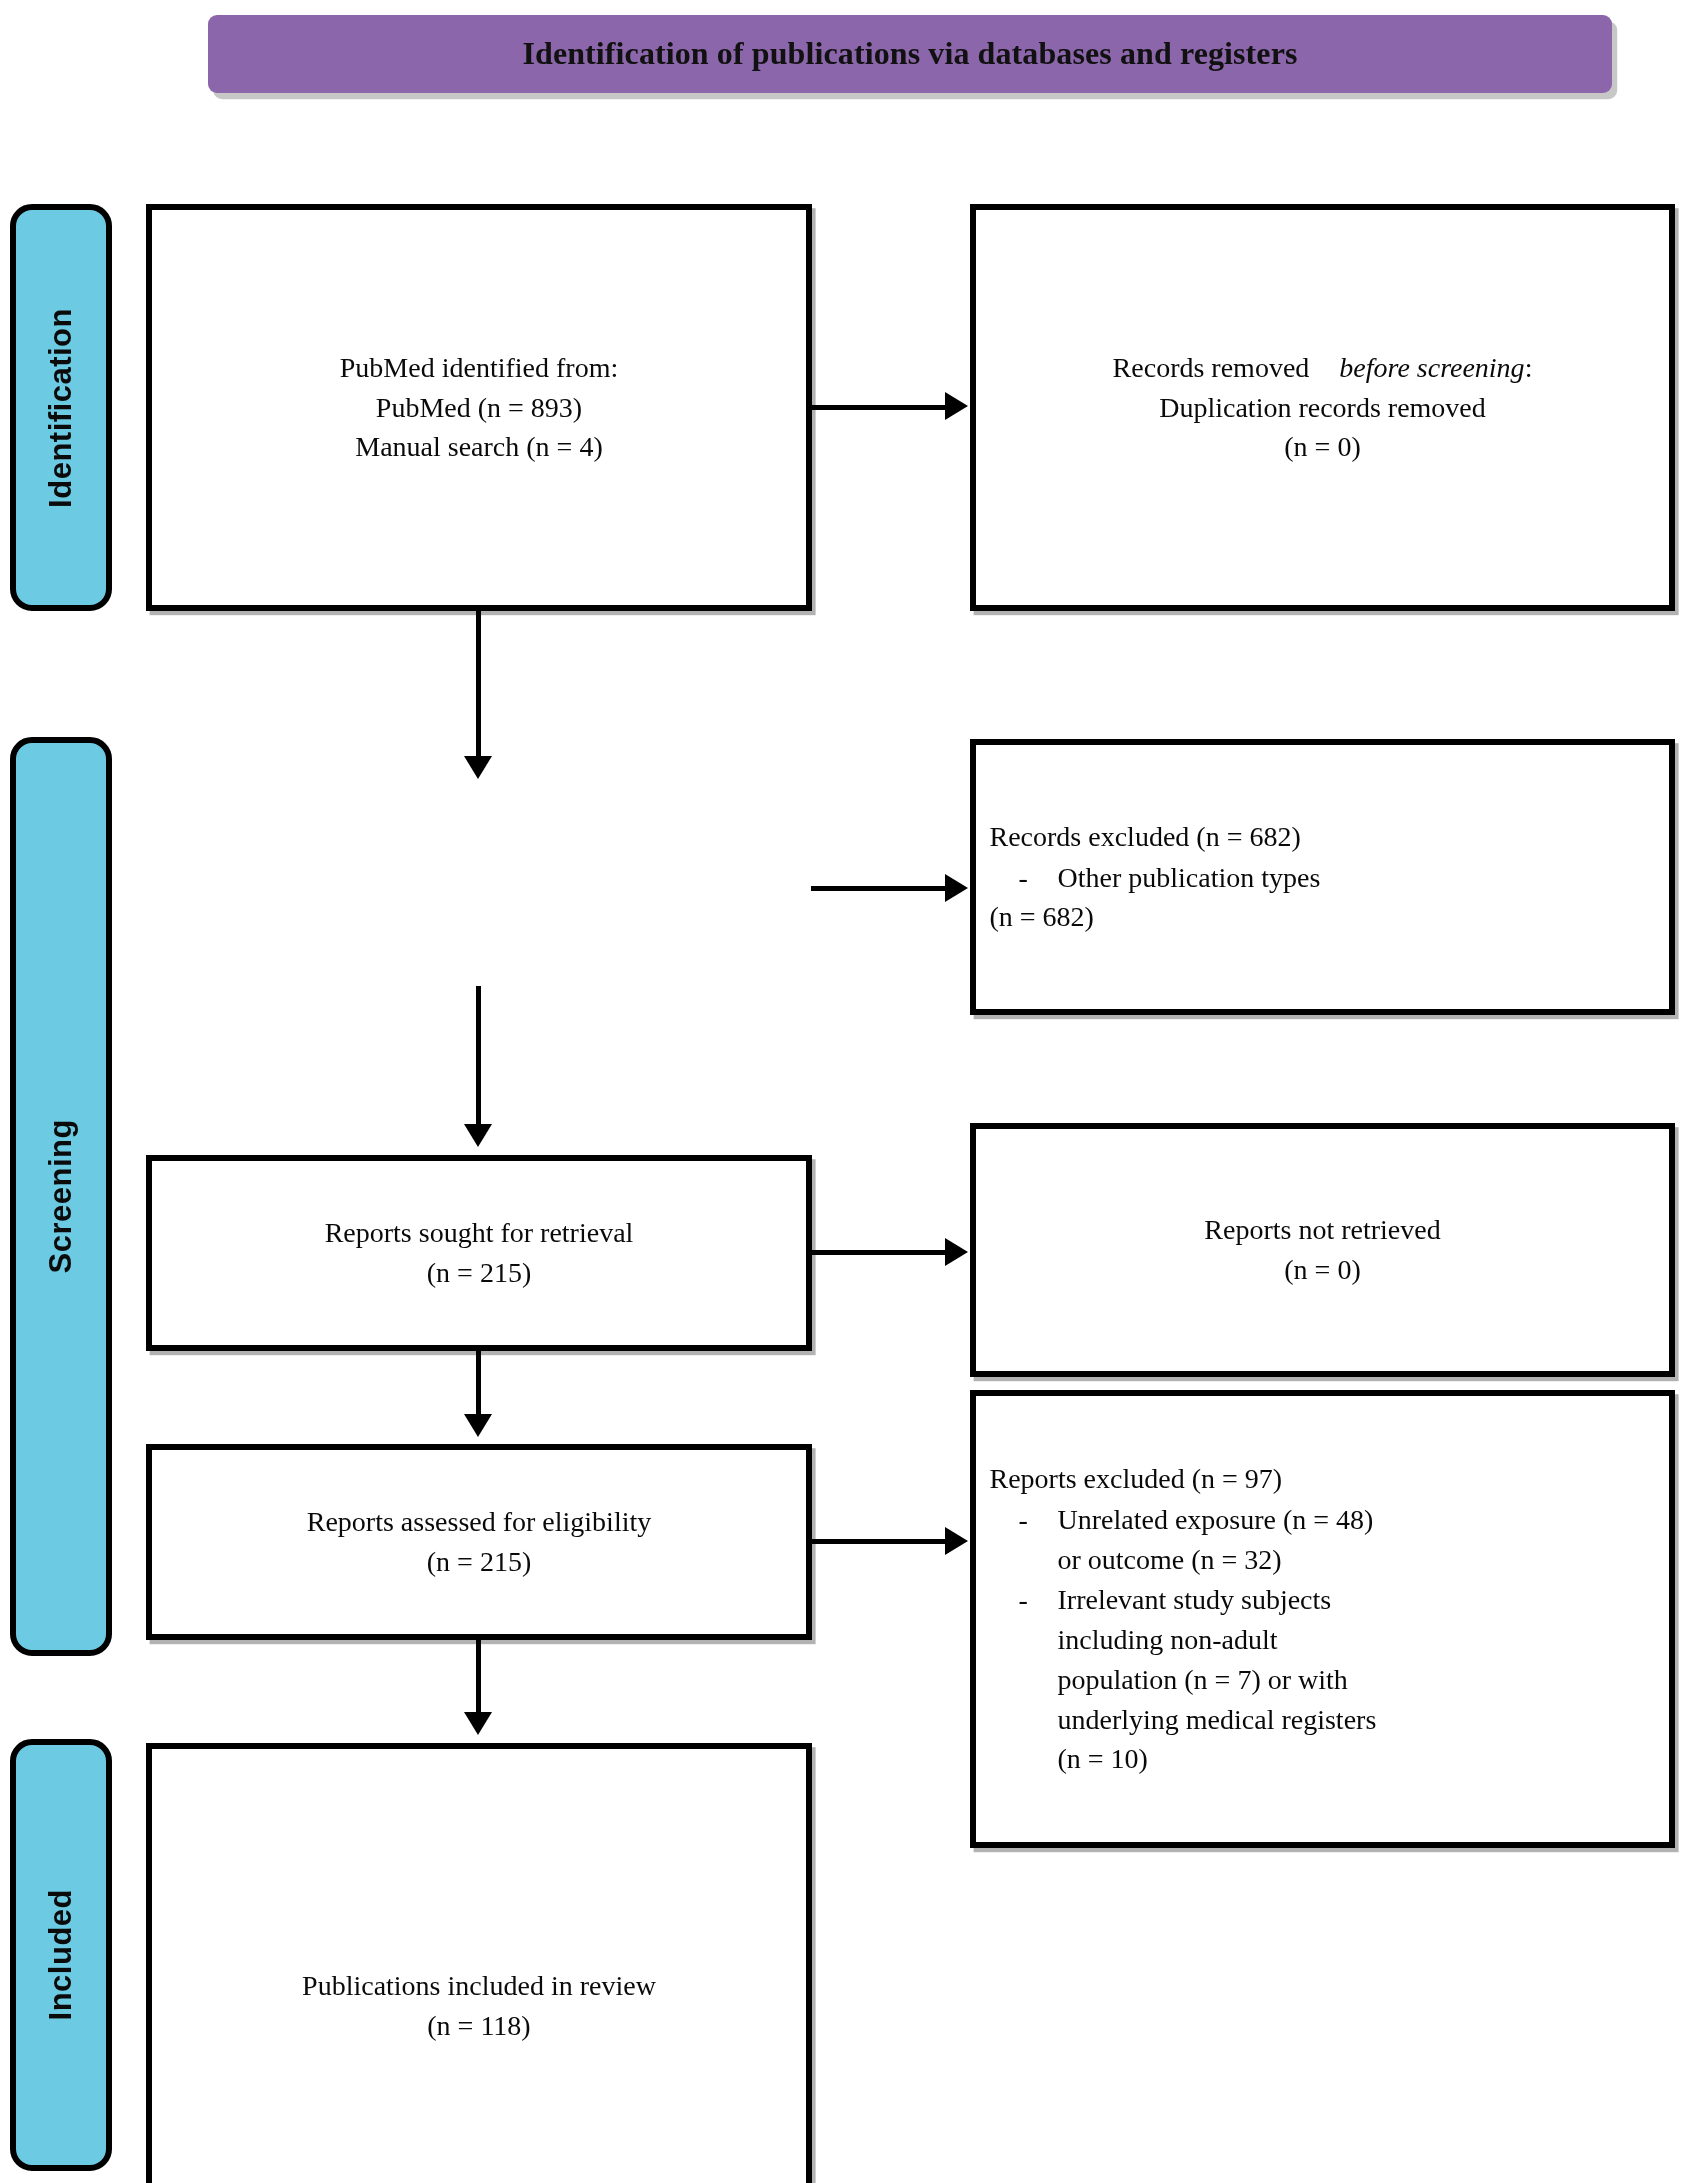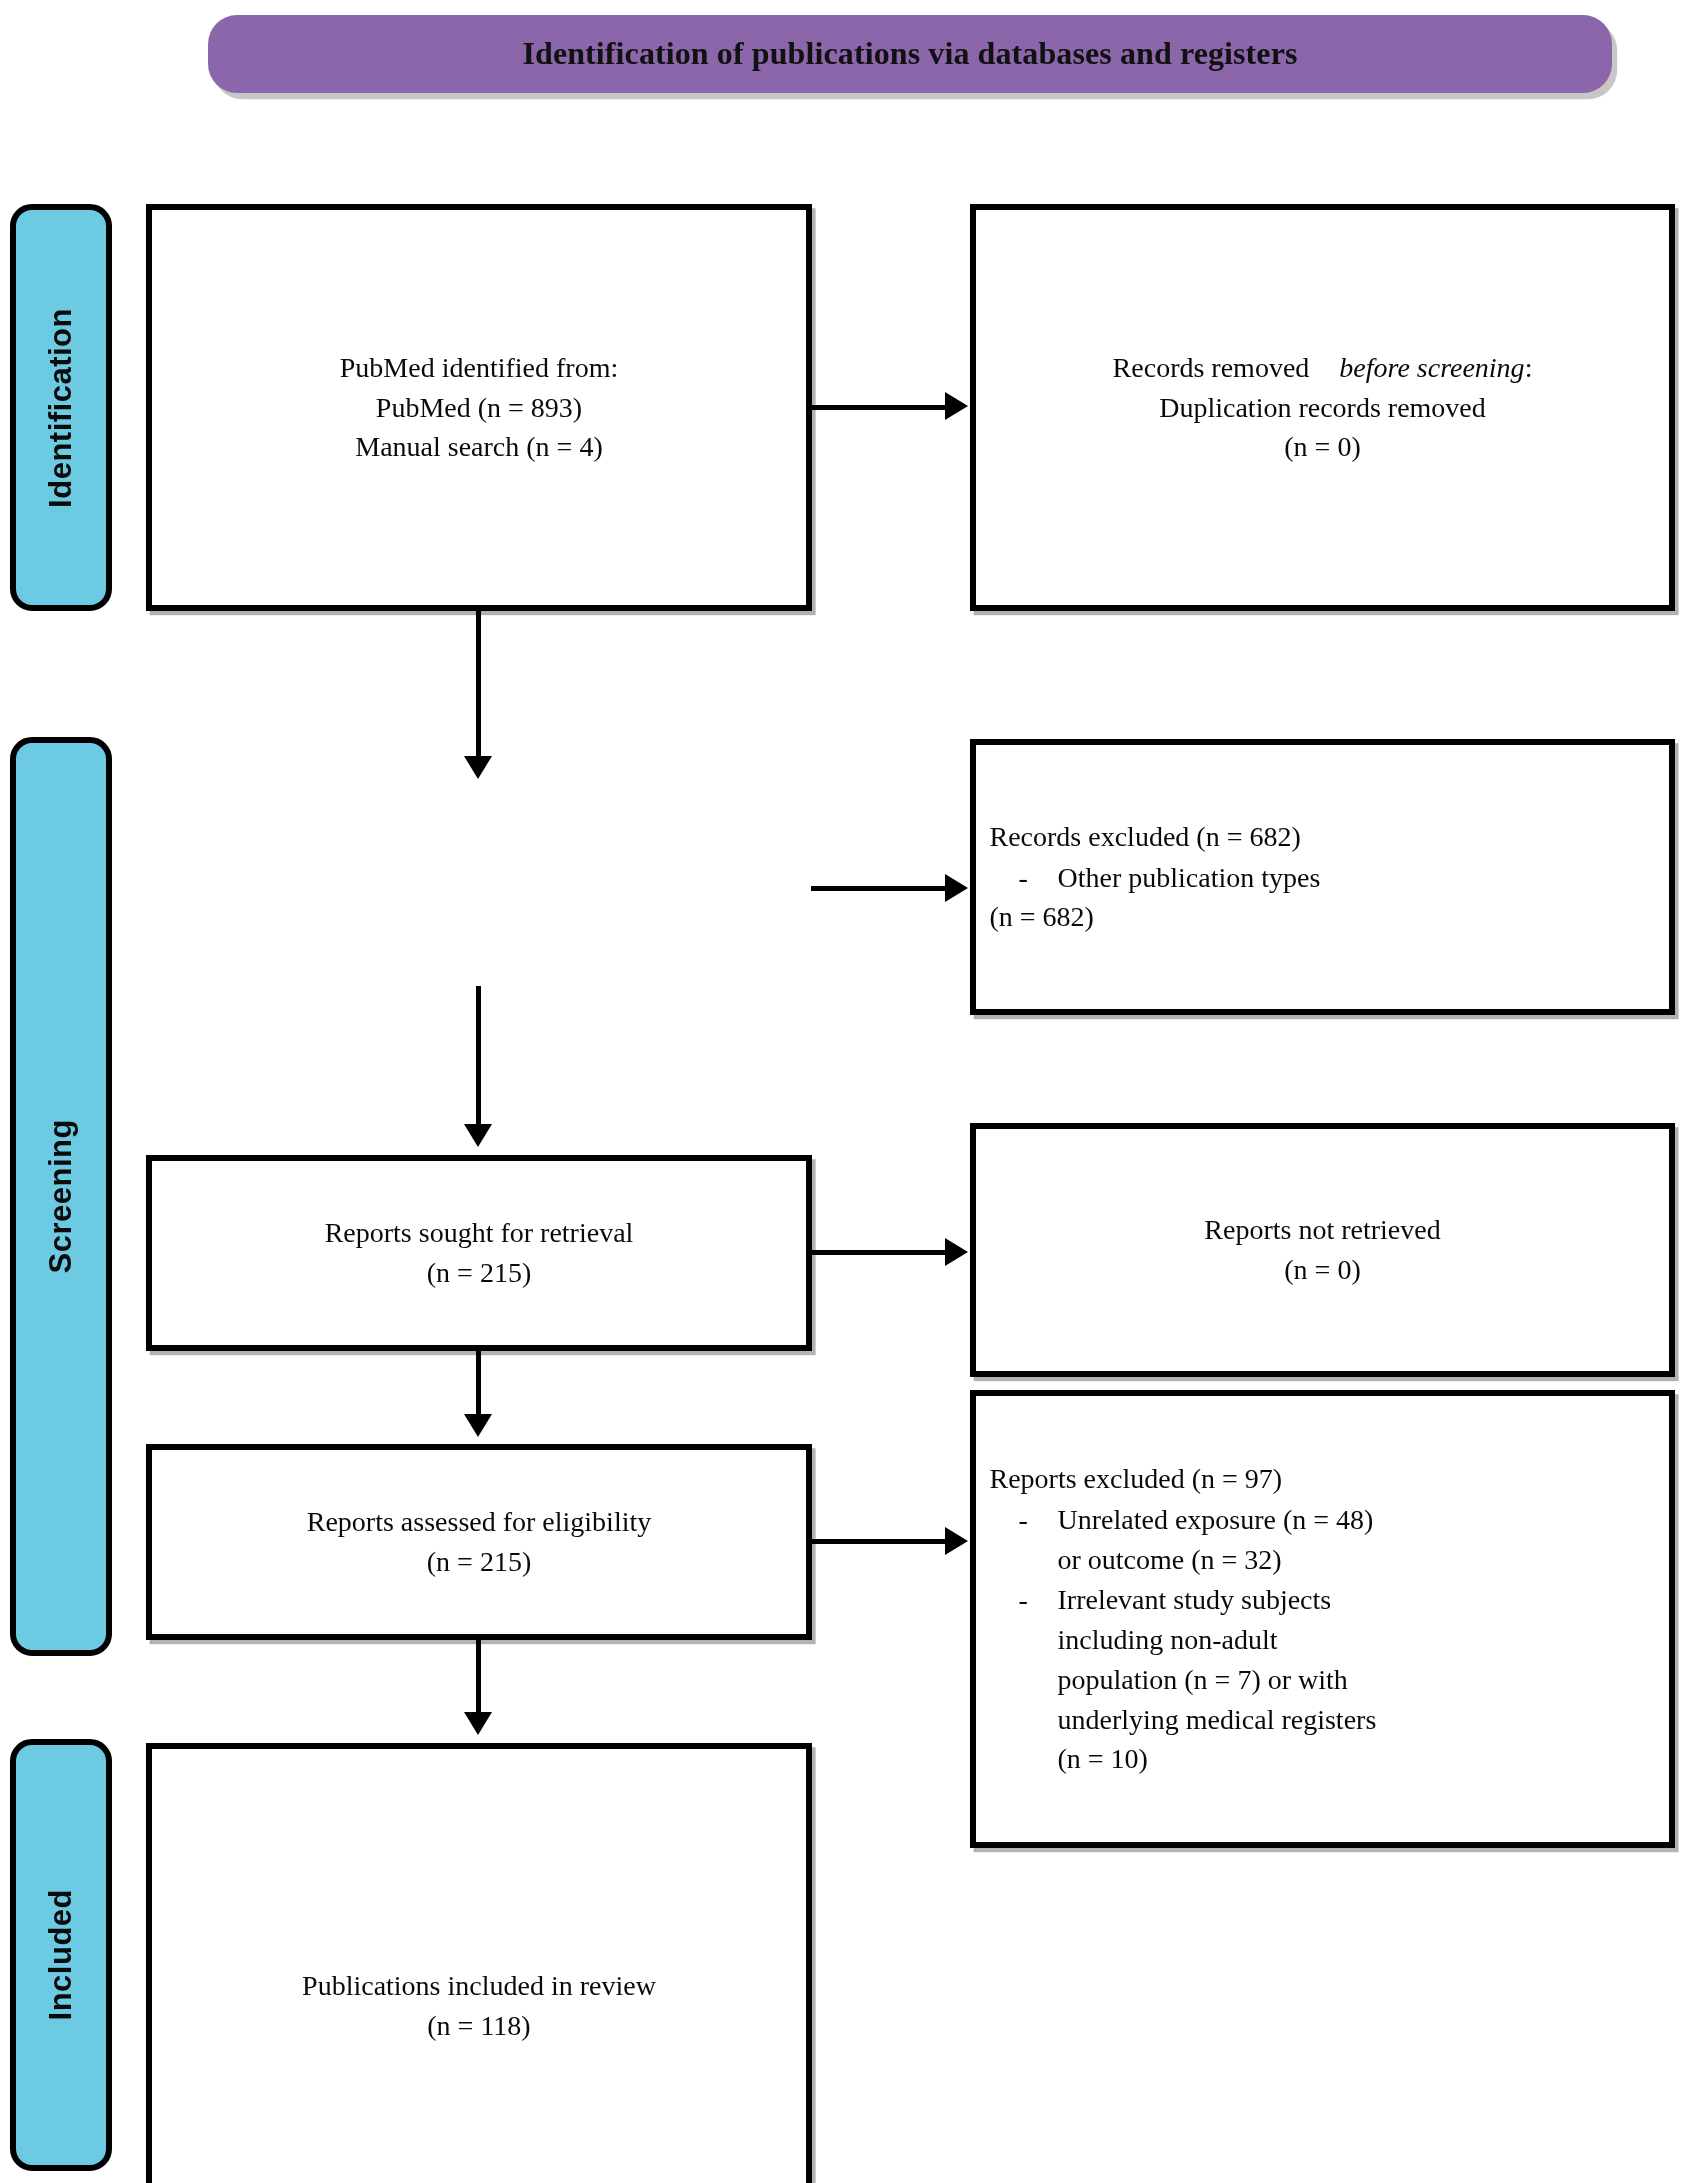--- a/index.html
+++ b/index.html
@@ -17,21 +17,21 @@
   }
 
   
   .header-banner {
     position: absolute;
     left: 208px;
     top: 14.6px;
     width: 1404px;
     height: 78px;
     background: #8c66aa;
-    border-radius: 29px;
+    border-radius: 9px;
     box-shadow: 5.2px 6.2px 0 rgba(0,0,0,0.22);
     display: flex;
     align-items: center;
     justify-content: center;
   }
   .header-banner-title {
     font-size: 32px;
     font-weight: bold;
     color: #111111;
     letter-spacing: 0.1px;

